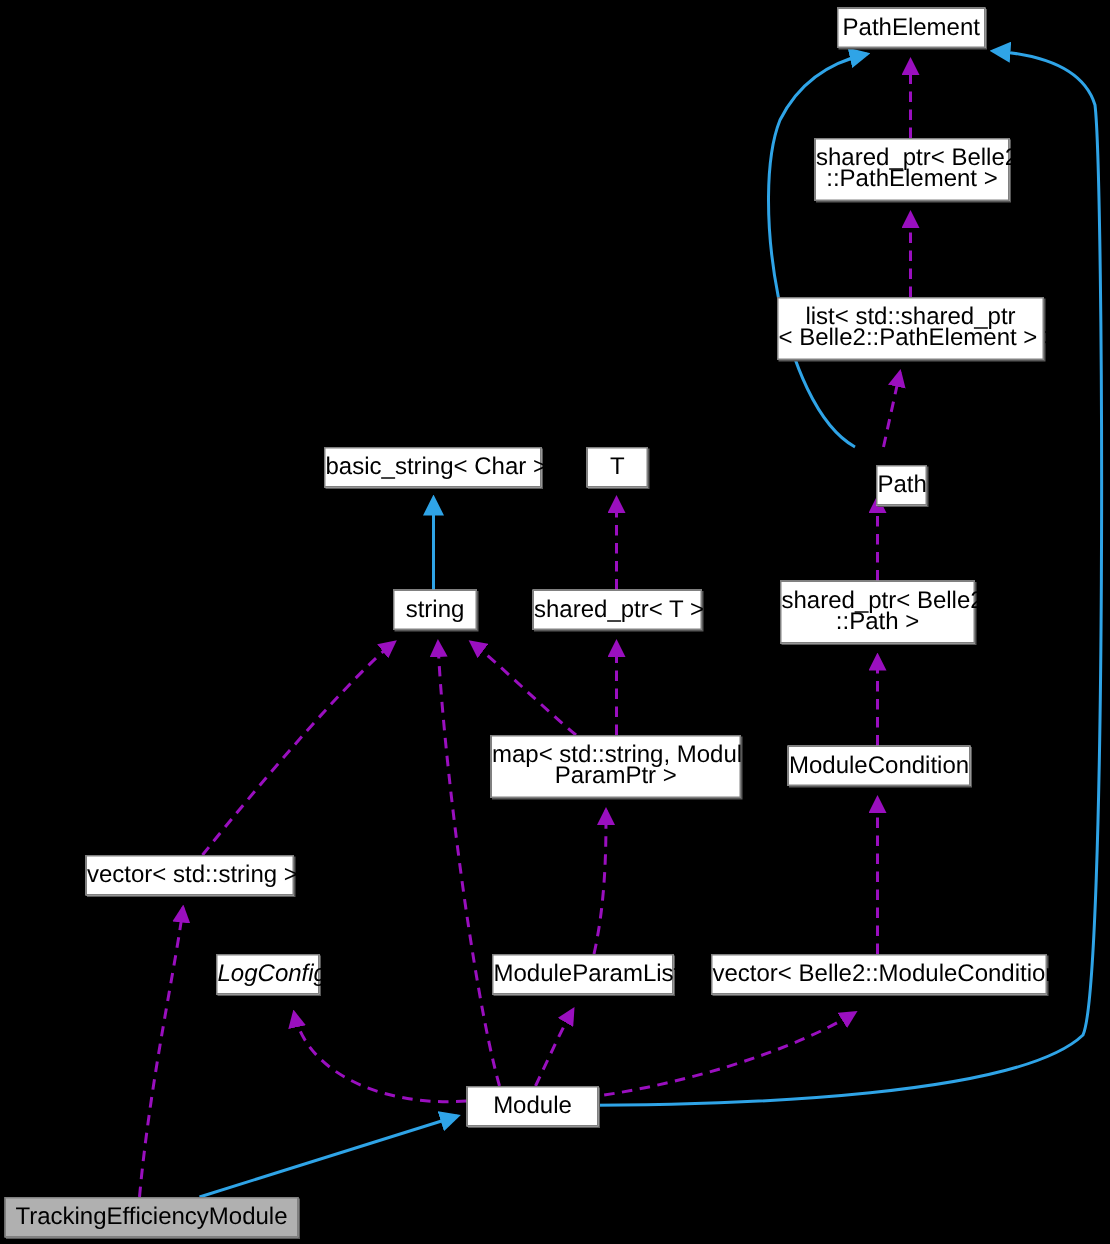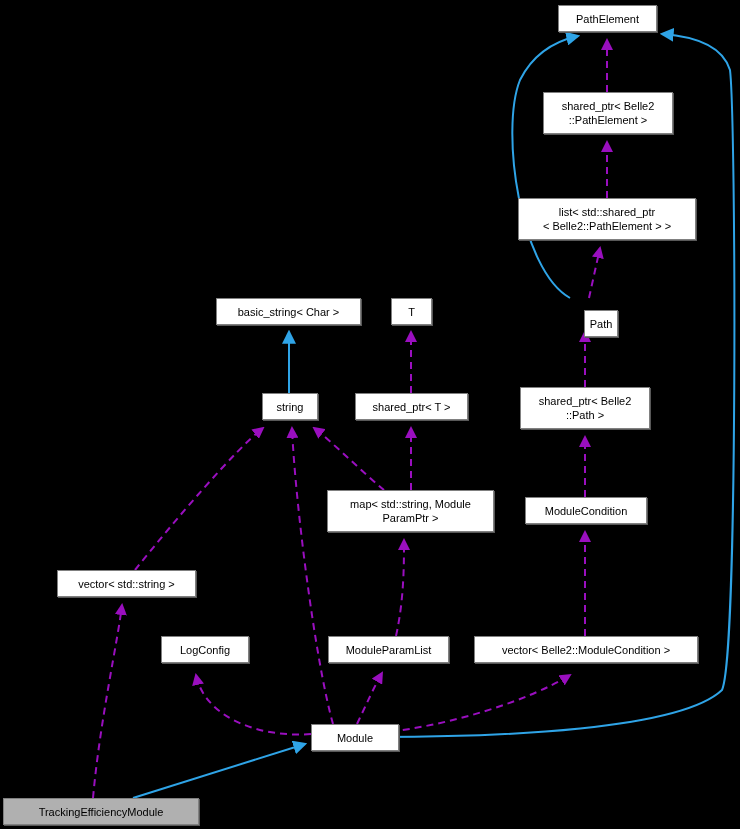--- a/index.html
+++ b/index.html
@@ -22,21 +22,21 @@
     width: 740px;
     height: 829px;
   }
   .node {
     position: absolute;
     box-sizing: border-box;
     border: 1px solid #808080;
     background: #ffffff;
     color: #000000;
     font-family: "Liberation Sans", sans-serif;
-    font-size: 11px;
+    font-size: 16px;
     line-height: 14px;
     text-align: center;
     display: flex;
     align-items: center;
     justify-content: center;
     white-space: pre;
     box-shadow: 1px 1px 0 0 #585858;
     z-index: 5;
   }
   .node.highlight {
@@ -94,18 +94,18 @@
 ::Path &gt;</span></div>
       <div class="node" style="left: 525px; top: 497px; width: 122px; height: 27px;"><span class="node-label">ModuleCondition</span></div>
       <div class="node" style="left: 474px; top: 636px; width: 224px; height: 27px;"><span class="node-label">vector&lt; Belle2::ModuleCondition &gt;</span></div>
       <div class="node" style="left: 216px; top: 298px; width: 145px; height: 27px; align-items: center;"><span class="node-label">basic_string&lt; Char &gt;</span></div>
       <div class="node" style="left: 391px; top: 298px; width: 41px; height: 27px;"><span class="node-label">T</span></div>
       <div class="node" style="left: 262px; top: 393px; width: 56px; height: 27px;"><span class="node-label">string</span></div>
       <div class="node" style="left: 355px; top: 393px; width: 113px; height: 27px;"><span class="node-label">shared_ptr&lt; T &gt;</span></div>
       <div class="node" style="left: 327px; top: 490px; width: 167px; height: 42px;"><span class="node-label">map&lt; std::string, Module
 ParamPtr &gt;</span></div>
       <div class="node" style="left: 57px; top: 570px; width: 139px; height: 27px;"><span class="node-label">vector&lt; std::string &gt;</span></div>
-      <div class="node" style="left: 161px; top: 636px; width: 88px; height: 27px;"><span class="node-label">LogConfig</span></div>
+      <div class="node" style="left: 144px; top: 636px; width: 69px; height: 27px; font-style: italic;"><span class="node-label">LogConfig</span></div>
       <div class="node" style="left: 328px; top: 636px; width: 121px; height: 27px; align-items: center;"><span class="node-label">ModuleParamList</span></div>
       <div class="node" style="left: 311px; top: 724px; width: 88px; height: 27px;"><span class="node-label">Module</span></div>
       <div class="node highlight" style="left: 3px; top: 798px; width: 196px; height: 27px;"><span class="node-label">TrackingEfficiencyModule</span></div>
     </div>
 </div>
 
 </body></html>

